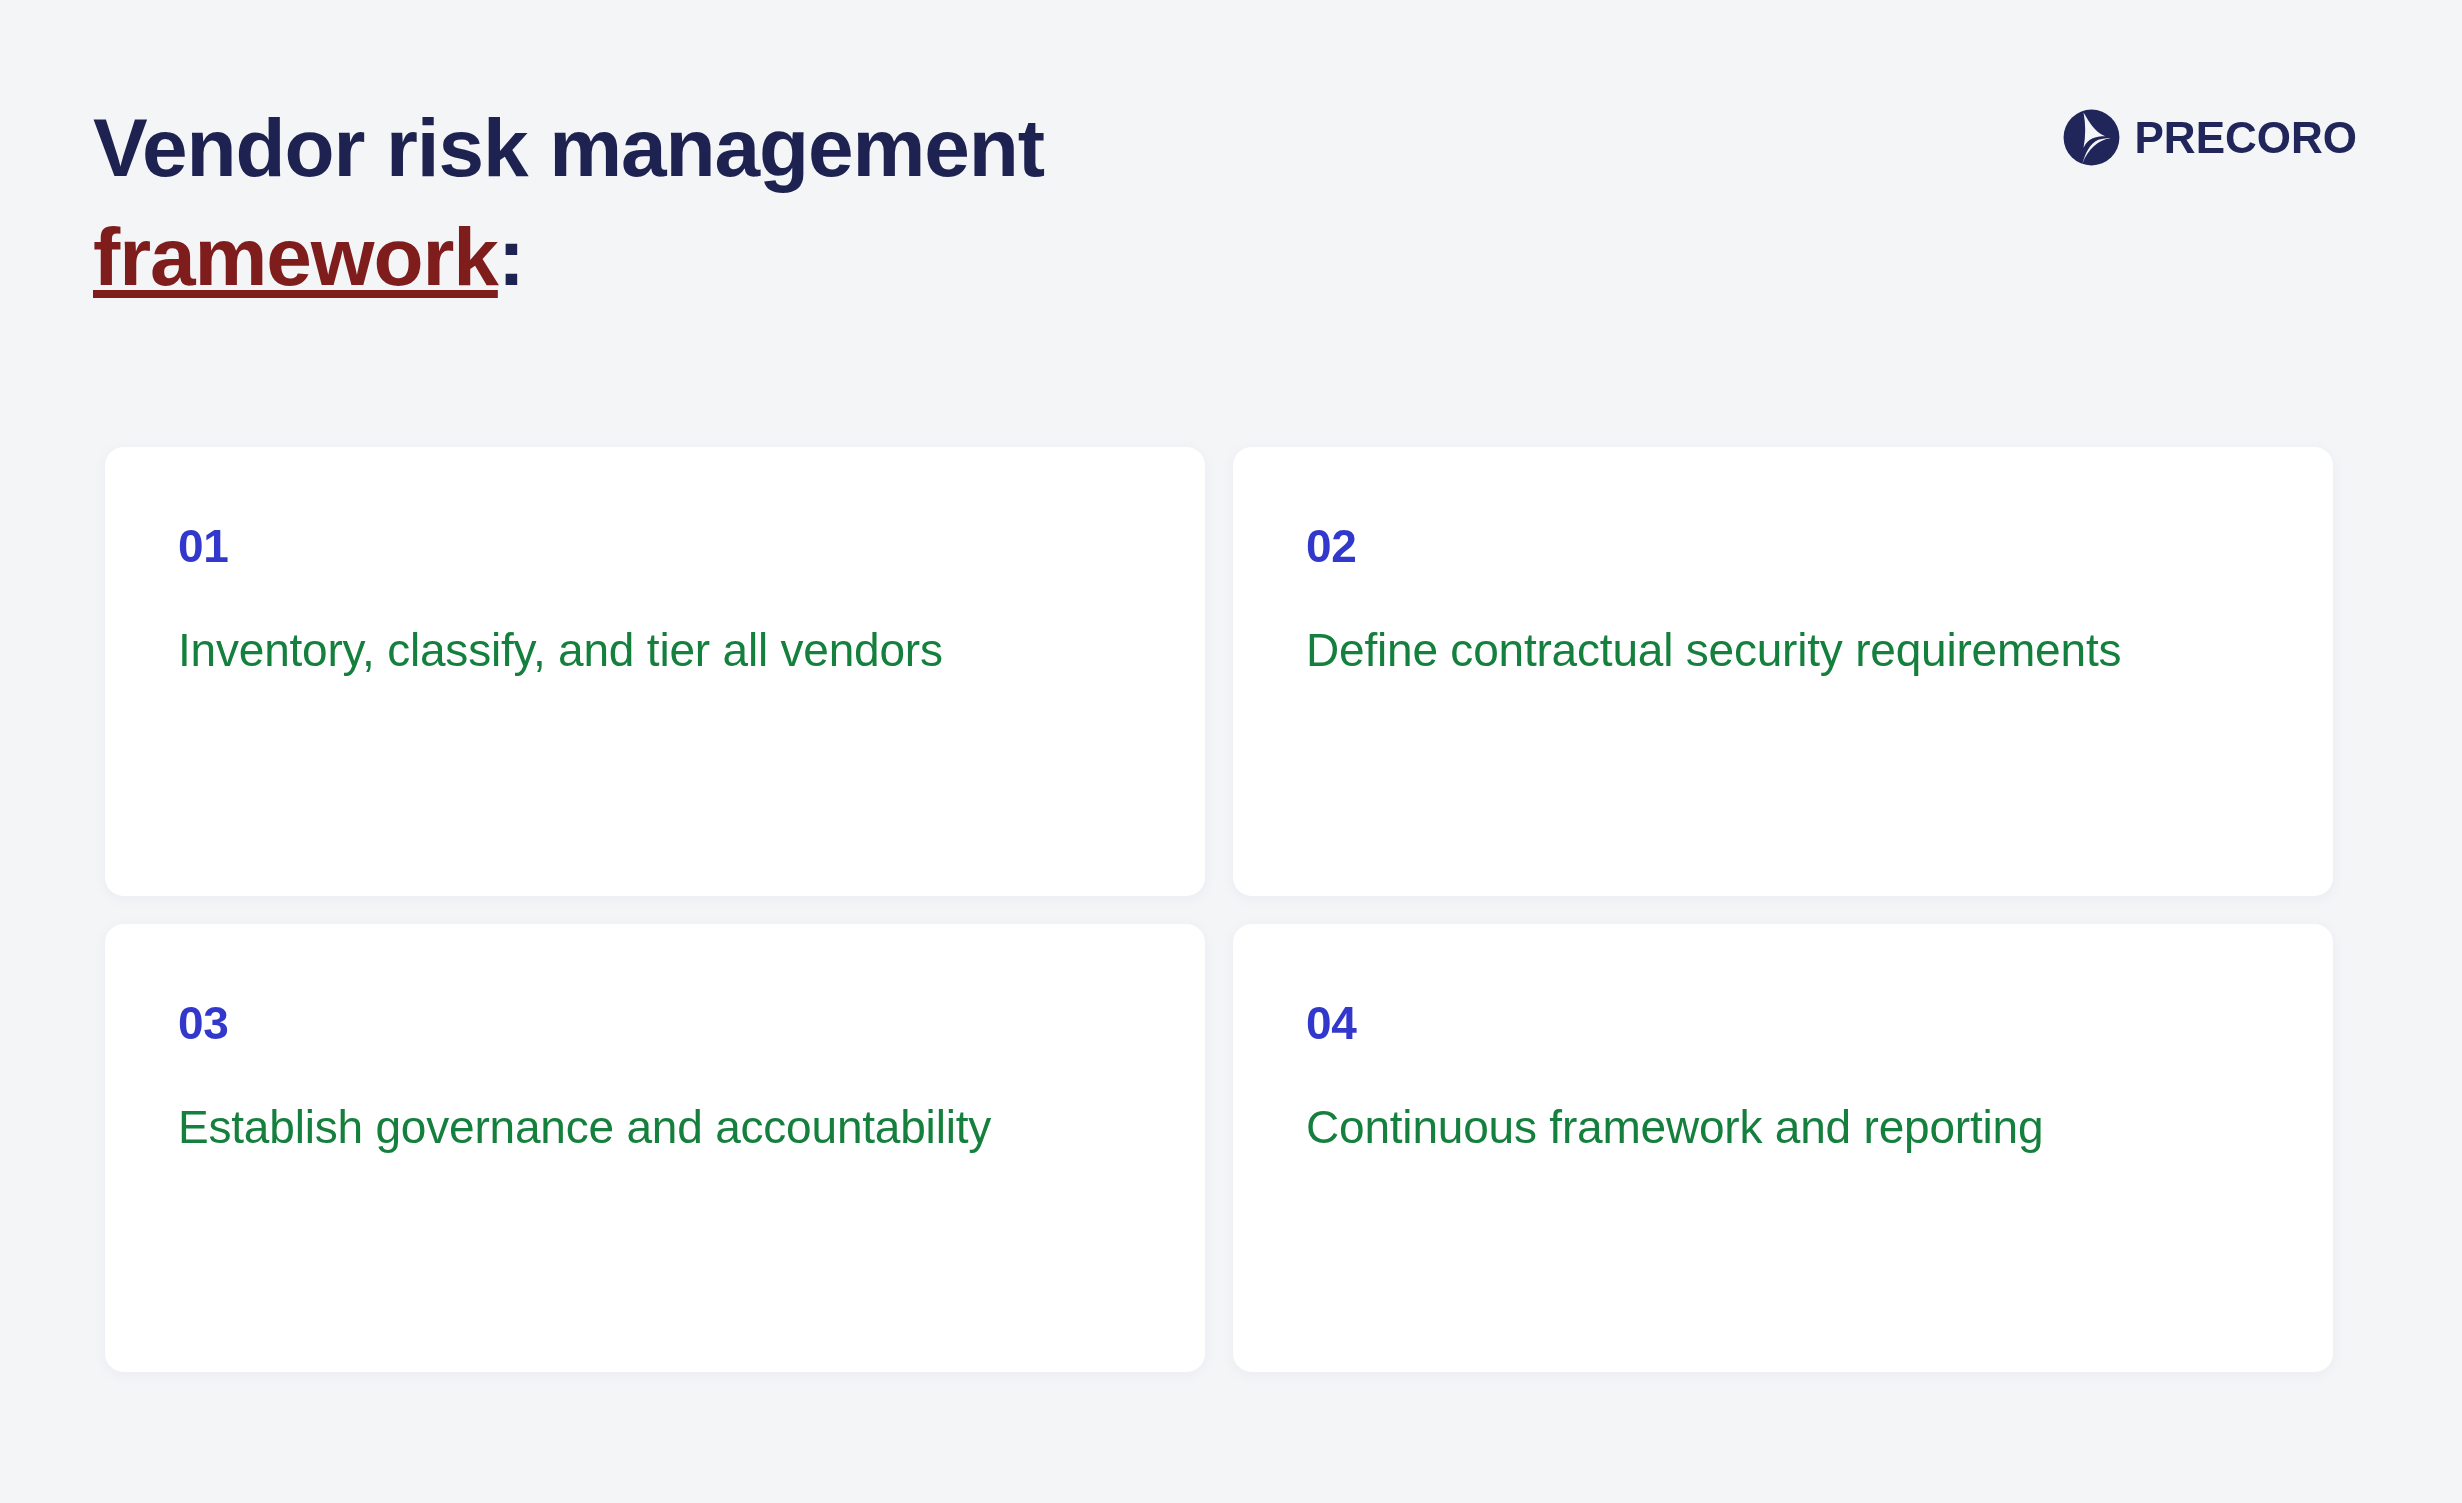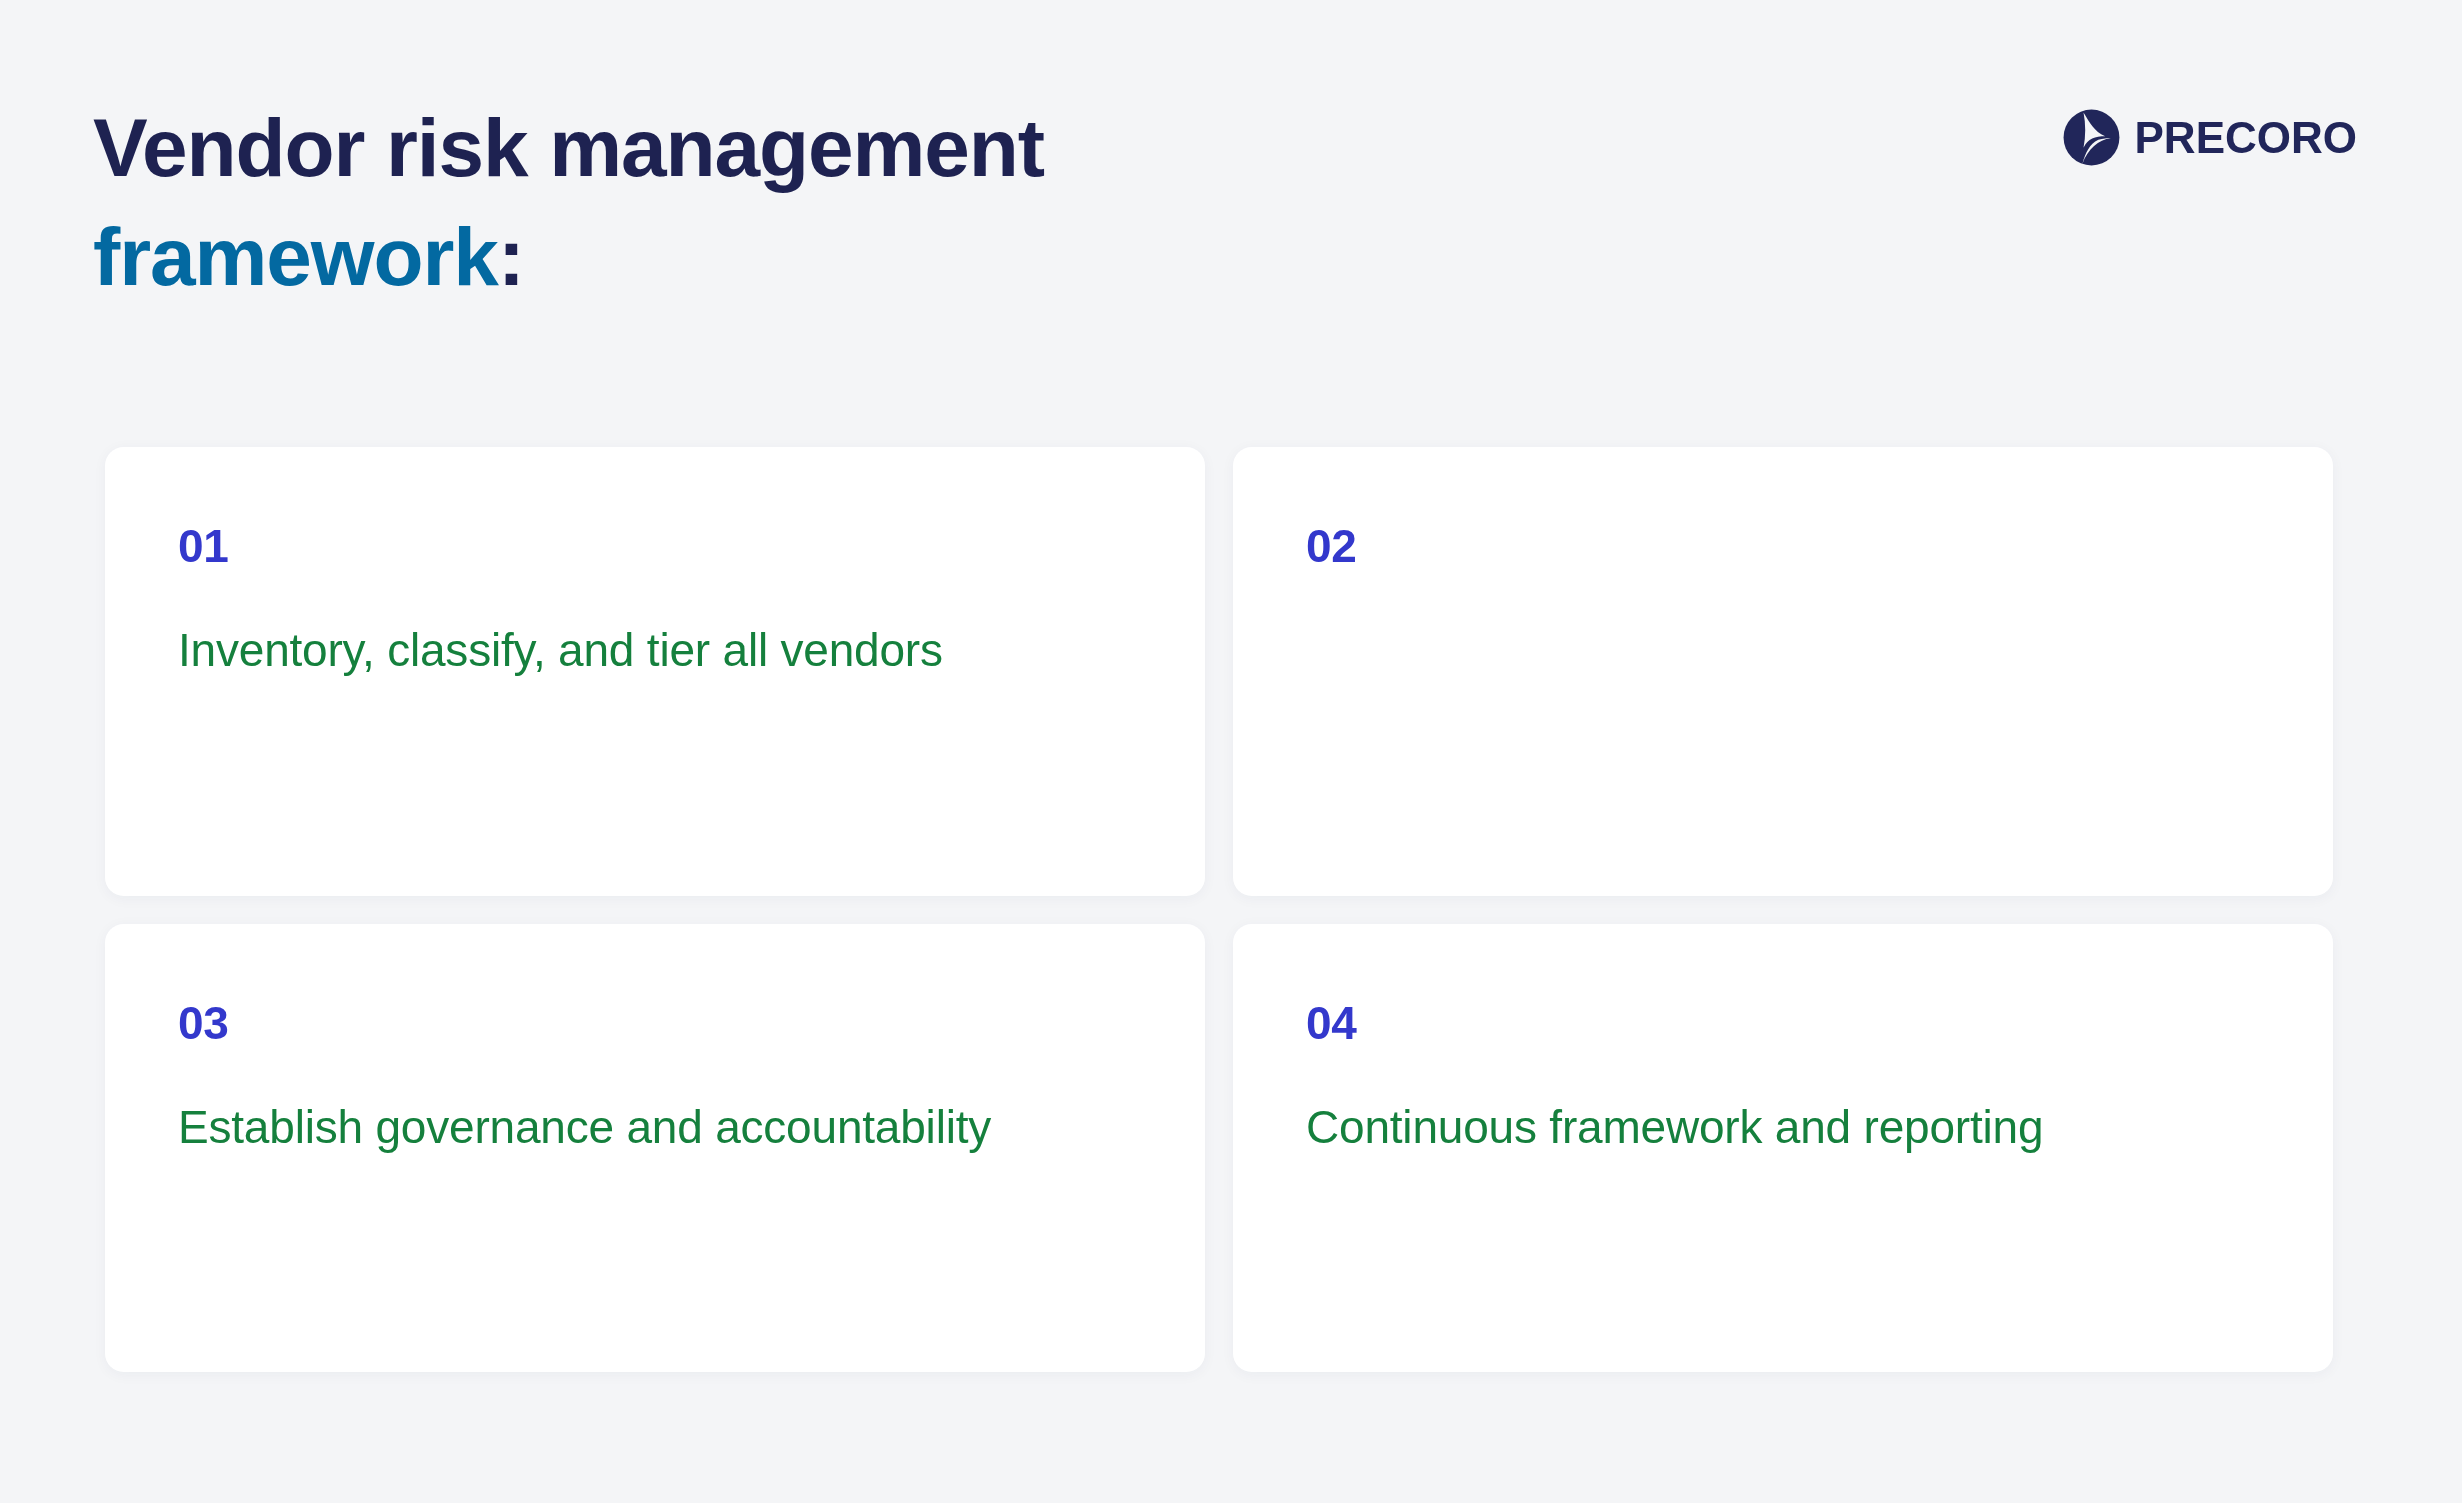--- a/index.html
+++ b/index.html
@@ -36,21 +36,21 @@
     left: 0;
     top: 0;
     margin: 0;
     font-size: 82px;
     line-height: 1.33;
     font-weight: 700;
     letter-spacing: -1.1px;
     color: #1e2251;
     max-width: 1477px;
   }
-  .page-title .accent { color: #0369a1; }
+  .page-title .accent { color: #7f1d1d; text-decoration: underline; }
   .page-title .colon  { color: #1e2251; }
 
   
   .brand {
     position: absolute;
     right: 0;
     top: 16.4px;
     display: flex;
     align-items: center;
     gap: 14.2px;
@@ -135,20 +135,21 @@
 
   <div class="grid">
 
     <div class="card">
       <div class="card-number">01</div>
       <div class="card-text">Inventory, classify, and tier all vendors</div>
     </div>
 
     <div class="card">
       <div class="card-number">02</div>
+      <div class="card-text">Define contractual security requirements</div>
     </div>
 
     <div class="card">
       <div class="card-number">03</div>
       <div class="card-text">Establish governance and accountability</div>
     </div>
 
     <div class="card">
       <div class="card-number">04</div>
       <div class="card-text">Continuous framework and reporting</div>

